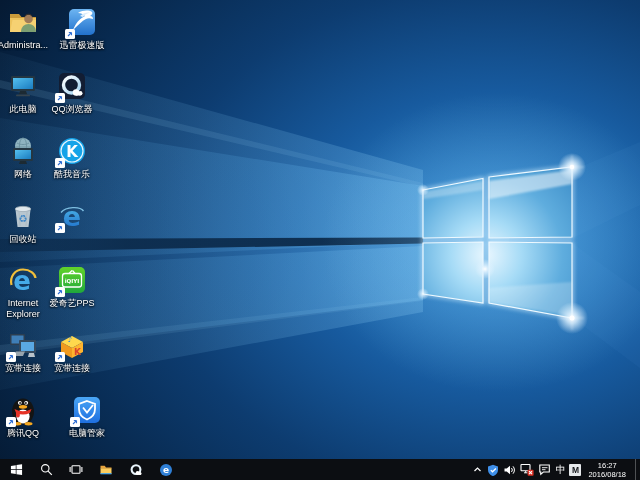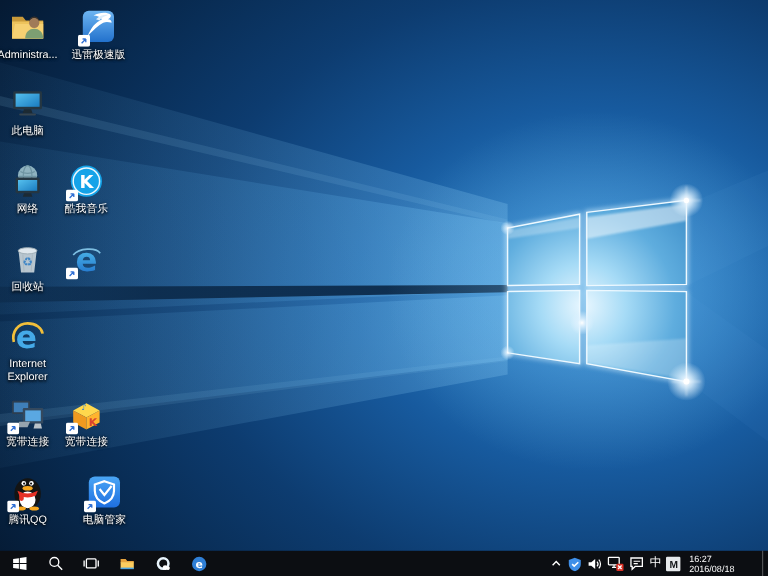--- a/index.html
+++ b/index.html
@@ -16,21 +16,21 @@
   .nowrap{white-space:nowrap;}
   
   #taskbar{position:absolute;left:0;bottom:0;width:640px;height:21px;
     background:#0c0e12;display:flex;align-items:center;z-index:5;}
   .tb-btn{width:30px;height:21px;display:flex;align-items:center;justify-content:center;background:none;border:none;padding:0;}
   .tray{margin-left:auto;display:flex;align-items:center;gap:4px;height:21px;}
   .tray-ic{display:flex;align-items:center;justify-content:center;}
   .ime{color:#fff;font-size:10px;line-height:21px;}
   .imebox{width:12px;height:12px;background:#e6e9ec;color:#14171b;font-size:8.5px;
     font-weight:bold;border-radius:1px;display:flex;align-items:center;justify-content:center;}
-  .clock{color:#fff;font-size:7.5px;line-height:9px;text-align:left;margin:0 19px 0 3px;}
+  .clock{color:#fff;font-size:7.5px;line-height:9px;text-align:center;margin:0 5px 0 3px;}
   .showdesk{width:4px;height:21px;border-left:1px solid rgba(255,255,255,.28);}
   svg text{font-family:"DejaVu Sans","Liberation Sans",sans-serif;}
 </style>
 </head>
 <body>
 
 <div id="screen">
 
   <svg id="wall" width="640" height="480" viewBox="0 0 640 480">
     <defs>
@@ -170,20 +170,42 @@
           </defs>
         <rect x="4" y="6" width="24" height="15" rx="1.2" fill="#243642"></rect>
         <rect x="6" y="8" width="20" height="11" fill="url(#gScr)"></rect>
         <path d="M13 21 h6 l1.2 3.5 h-8.4 Z" fill="#1c2a33"></path>
         <rect x="9" y="24.5" width="14" height="1.8" rx="0.9" fill="#36444e"></rect>
       </svg>
     </div>
     <div class="lbl nowrap">此电脑</div>
   </div>
 
+  <div class="cell" style="left:42px;top:70px">
+    <div class="ic">
+      <svg width="32" height="32" viewBox="0 0 32 32">
+        <defs>
+            <linearGradient id="gQr" x1="0" y1="0" x2="1" y2="1">
+          <stop offset="0" stop-color="#ffffff"></stop>
+              <stop offset="1" stop-color="#9fd0f0"></stop>
+            </linearGradient>
+          </defs>
+        <rect x="3" y="3" width="26" height="26" rx="5" fill="#121d33"></rect>
+        <circle cx="15.5" cy="15" r="8" fill="none" stroke="url(#gQr)" stroke-width="3.4"></circle>
+        <circle cx="20" cy="22.5" r="3.2" fill="#fff"></circle>
+          <circle cx="24.2" cy="23.2" r="2.3" fill="#fff"></circle>
+        <rect x="20" y="22.5" width="4.5" height="3" fill="#fff"></rect>
+      </svg>
+      <svg class="sc" width="10" height="10" viewBox="0 0 10 10">
+        <rect width="10" height="10" rx="1.5" fill="#fff"></rect>
+          <path d="M3 7 L6.5 3.5 M6.5 3.5 H3.8 M6.5 3.5 V6.2" stroke="#2f6fd4" stroke-width="1.1" fill="none"></path>
+      </svg>
+    </div>
+    <div class="lbl nowrap">QQ浏览器</div>
+  </div>
 
   <div class="cell" style="left:-7px;top:135px">
     <div class="ic">
       <svg width="32" height="32" viewBox="0 0 32 32">
         <circle cx="16" cy="11" r="8" fill="#8fb3c0"></circle>
         <path d="M10 8 c3 2 9 2 12 0 M8.5 12 h15 M11 15.5 c3 1.6 7 1.6 10 0" stroke="#6e94a2" stroke-width="1" fill="none"></path>
         <ellipse cx="16" cy="11" rx="3.6" ry="8" fill="none" stroke="#6e94a2" stroke-width="1"></ellipse>
         <rect x="6" y="13" width="20" height="13" rx="1.2" fill="#243642"></rect>
         <rect x="8" y="15" width="16" height="9" fill="url(#gScr)"></rect>
         <path d="M13 26 h6 l1 3 h-8 Z" fill="#1c2a33"></path>
@@ -241,20 +263,41 @@
   <div class="cell" style="left:-7px;top:264px">
     <div class="ic">
       <svg width="32" height="32" viewBox="0 0 32 32">
         <text x="15" y="26" font-size="26" font-weight="bold" fill="#45aae8" text-anchor="middle">e</text>
         <path d="M4.5 21 C2.5 12.5 8 5.5 16 5.5 C23 5.5 28 9.5 28.5 14" fill="none" stroke="#f2bf3a" stroke-width="2.2"></path>
       </svg>
     </div>
     <div class="lbl">Internet Explorer</div>
   </div>
 
+  <div class="cell" style="left:42px;top:264px">
+    <div class="ic">
+      <svg width="32" height="32" viewBox="0 0 32 32">
+        <defs>
+            <linearGradient id="gQy" x1="0" y1="0" x2="0" y2="1">
+          <stop offset="0" stop-color="#63d42a"></stop>
+              <stop offset="1" stop-color="#1fa83c"></stop>
+            </linearGradient>
+          </defs>
+        <rect x="3" y="3" width="26" height="26" rx="5" fill="url(#gQy)"></rect>
+        <path d="M13 9.5 l3 -3 M19 9.5 l-2.5 -3" stroke="#fff" stroke-width="1.2" fill="none"></path>
+        <rect x="6.5" y="9.5" width="19" height="13.5" rx="2.5" fill="none" stroke="#fff" stroke-width="1.3"></rect>
+        <text x="16" y="18.8" font-size="5.5" font-weight="bold" fill="#fff" text-anchor="middle">iQIYI</text>
+      </svg>
+      <svg class="sc" width="10" height="10" viewBox="0 0 10 10">
+        <rect width="10" height="10" rx="1.5" fill="#fff"></rect>
+          <path d="M3 7 L6.5 3.5 M6.5 3.5 H3.8 M6.5 3.5 V6.2" stroke="#2f6fd4" stroke-width="1.1" fill="none"></path>
+      </svg>
+    </div>
+    <div class="lbl nowrap">爱奇艺PPS</div>
+  </div>
 
   <div class="cell" style="left:-7px;top:329px">
     <div class="ic">
       <svg width="32" height="32" viewBox="0 0 32 32">
         <rect x="3" y="5" width="15" height="11" rx="1" fill="#2c3e50"></rect>
         <rect x="4.5" y="6.5" width="12" height="8" fill="#3f7fb8"></rect>
         <rect x="12" y="11" width="17" height="13" rx="1" fill="#34495e"></rect>
         <rect x="14" y="13" width="13" height="9" fill="#5aa8e2"></rect>
         <path d="M6 27 l3 -4.5 h9 l-2 4.5 Z" fill="#97a4ae"></path>
         <path d="M22 24 h5 l1 4 h-7 Z" fill="#b9c2c9"></path>

